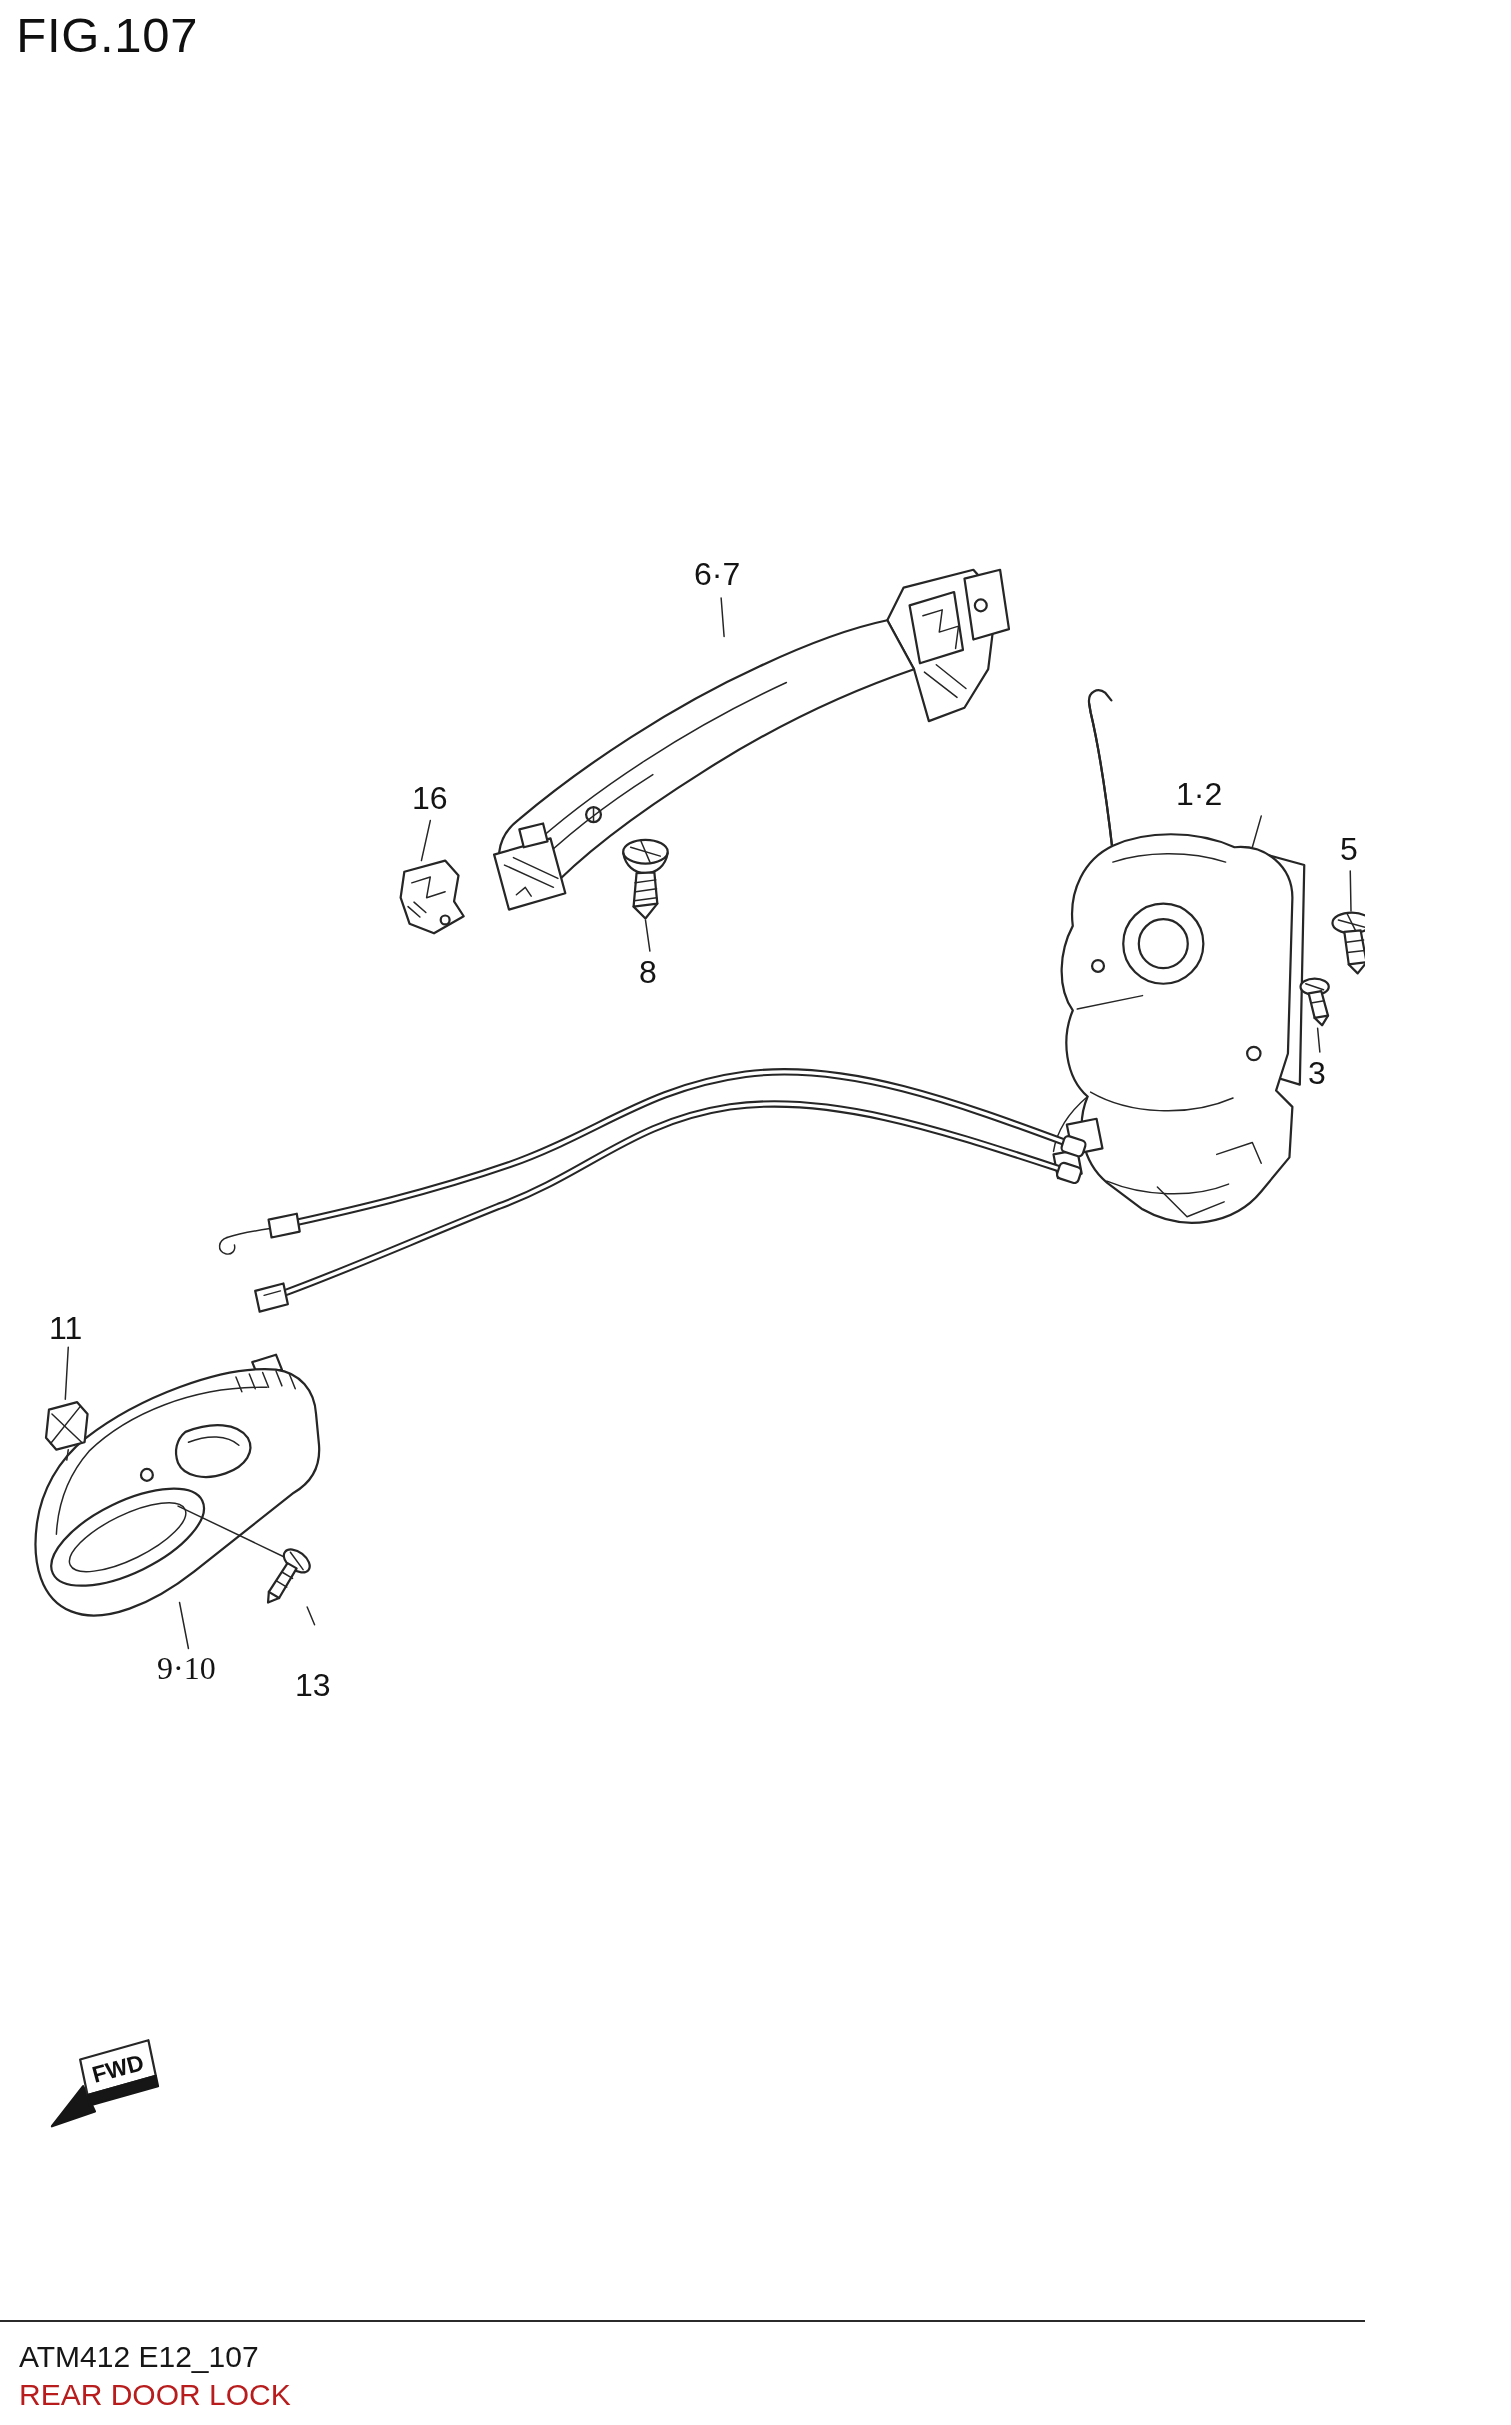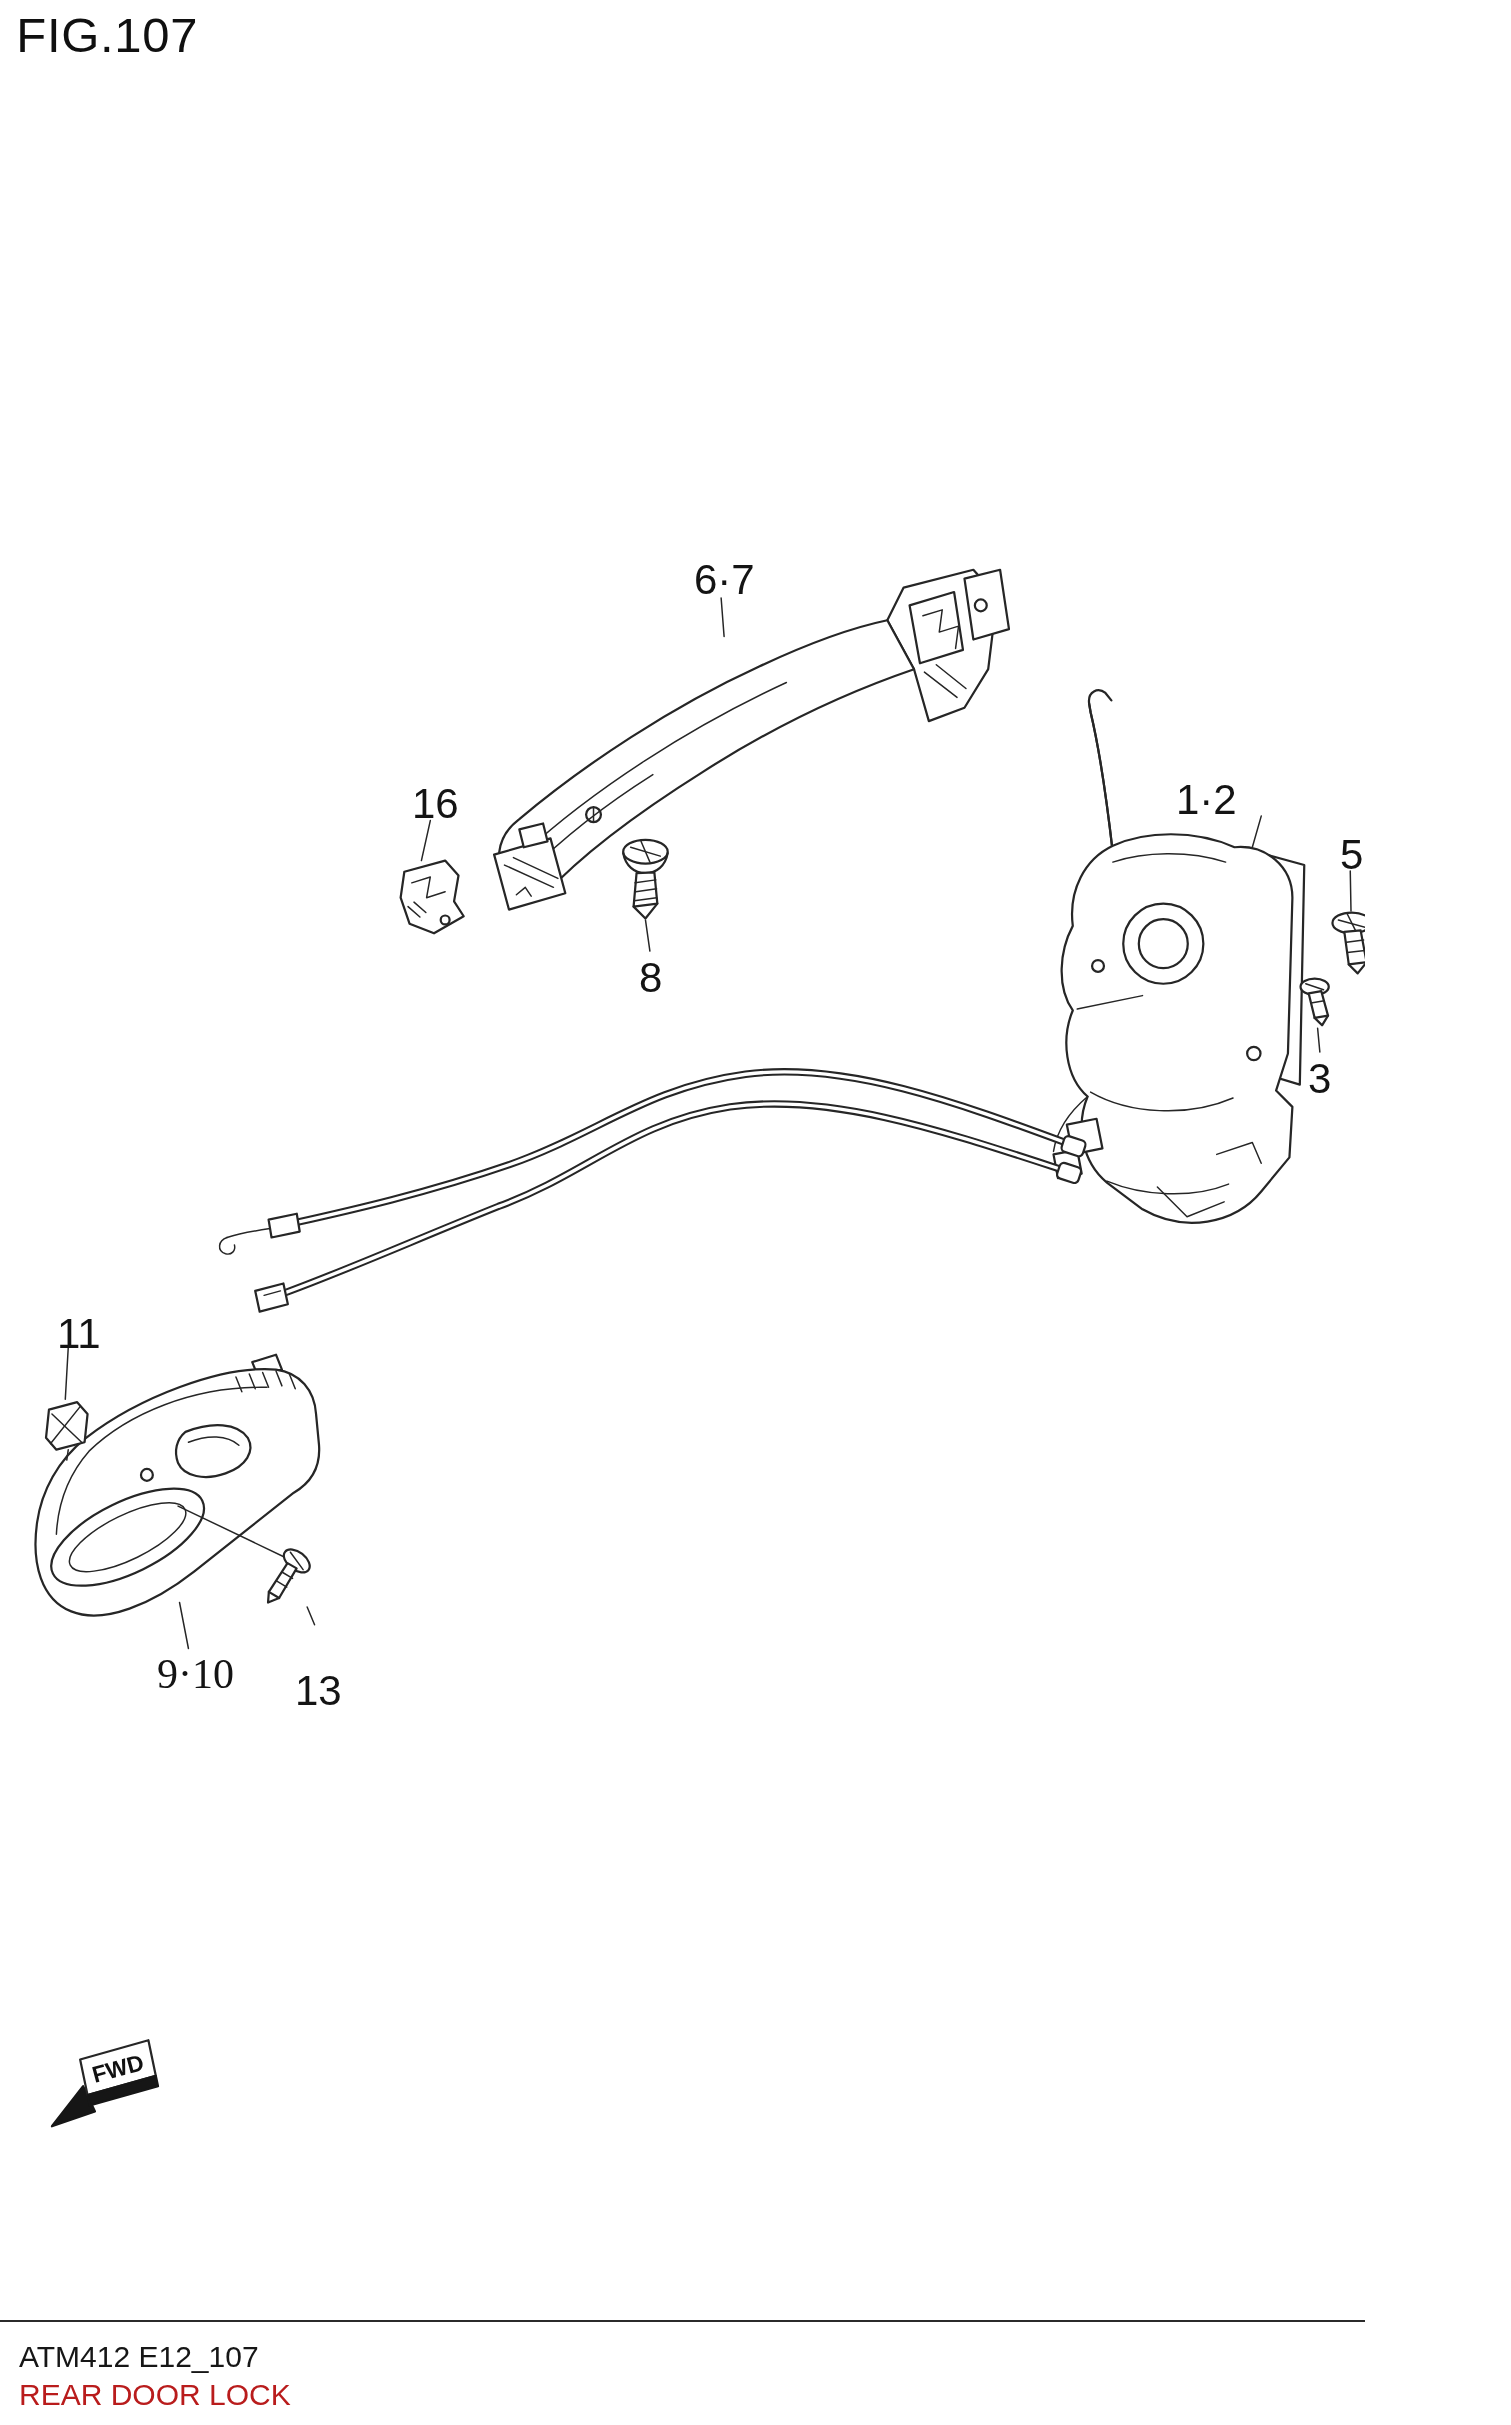--- a/index.html
+++ b/index.html
@@ -1,20 +1,20 @@
 <!DOCTYPE html>
 <html style="font-size:12px"><head>
 <meta charset="utf-8">
 <style>
   * { margin:0; padding:0; box-sizing:border-box; }
   html,body { background:#ffffff; }
   body { font-family:"Liberation Sans", sans-serif; color:#111; }
   .canvas { position:relative; width:1365px; height:2426px; background:#ffffff; overflow:hidden; }
   .title { position:absolute; left:16.3px; top:7.4px; font-size:49px; font-weight:400; letter-spacing:0.7px; color:#101010; }
-  .label { position:absolute; font-size:42px; color:#141414; white-space:nowrap; }
+  .label { position:absolute; font-size:32px; color:#141414; white-space:nowrap; }
   .footer-rule { position:absolute; left:0; top:2320px; width:1512px; height:2.2px; background:#2b2b2b; }
   .footer-code { position:absolute; left:19px; top:2331px; font-size:30px; color:#161616;margin-top:9px; }
   .footer-caption { position:absolute; left:19px; top:2378px; font-size:30px; color:#b91c1c; }
   svg.diagram { position:absolute; left:0; top:0; }
   .diagram path, .diagram line, .diagram circle, .diagram ellipse,
   .diagram rect, .diagram polyline, .diagram polygon {
     fill:none; stroke:#262626; stroke-width:3; stroke-linecap:round; stroke-linejoin:round;
   }
   .diagram .solid { fill:#ffffff; }
   .diagram .blackfill { fill:#161616; stroke:#161616; }
@@ -202,21 +202,21 @@
     </g>
   </svg>
 
   <div class="label" style="left:694px; top:556px;">6·7</div>
   <div class="label" style="left:412px; top:780px;">16</div>
   <div class="label" style="left:639px; top:954px;">8</div>
   <div class="label" style="left:1176px; top:776px;">1·2</div>
   <div class="label" style="left:1340px; top:831px;">5</div>
   <div class="label" style="left:1448px; top:754px;">4</div>
   <div class="label" style="left:1308px; top:1055px;">3</div>
-  <div class="label" style="left:57px;  top:1310px;">11</div>
+  <div class="label" style="left:49px;  top:1310px;">11</div>
   <div class="label" style="left:157px; top:1650px;font-family:Liberation Serif, serif;">9·10</div>
   <div class="label" style="left:295px; top:1626px;margin-top:41px;">13</div>
 
   <div class="footer-rule"></div>
   <div class="footer-code">ATM412 E12_107</div>
   <div class="footer-caption">REAR DOOR LOCK</div>
 </div>
 
 
 </body></html>

